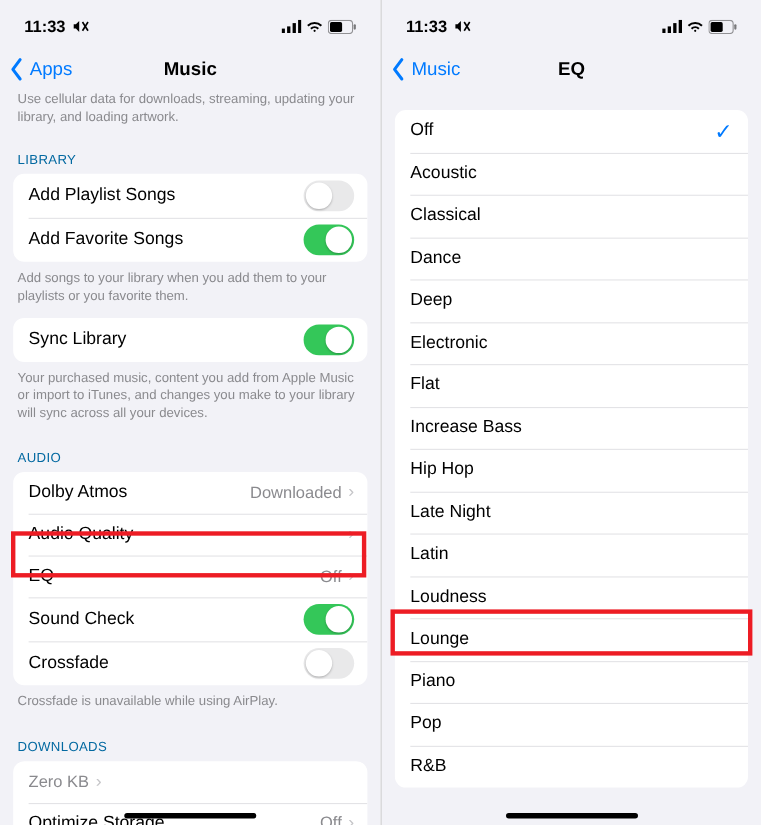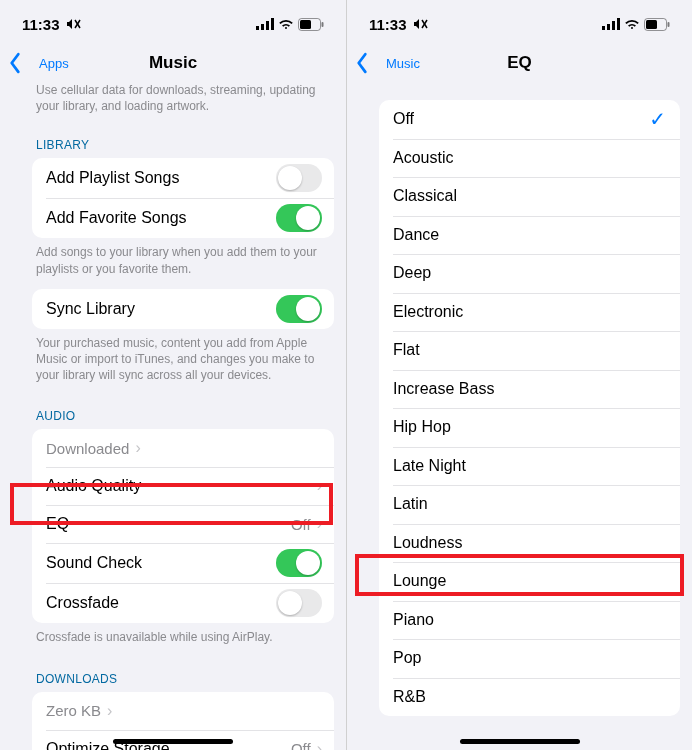--- a/index.html
+++ b/index.html
@@ -9,26 +9,26 @@
   .phone + .phone { border-left: 1px solid #d0d0d0; }
 
   
   .status { height: 44px; display: flex; align-items: center; justify-content: space-between; padding: 4px 22px 0; font-weight: 600; font-size: 15px; }
   .status-left { display: flex; align-items: center; gap: 6px; }
   .status-right { display: flex; align-items: center; gap: 4px; }
   .mute-icon svg, .signal-icon svg, .wifi-icon svg, .battery-icon svg { display: block; }
 
   
   .nav { height: 38px; display: flex; align-items: center; position: relative; }
-  .nav-back { position: absolute; left: 8px; display: flex; align-items: center; color: #007aff; font-size: 13px; gap: 17px; }
+  .nav-back { position: absolute; left: 8px; display: flex; align-items: center; color: #007aff; font-size: 17px; gap: 5px; }
   .nav-back .chev { width: 14px; height: 22px; }
   .nav-title { width: 100%; text-align: center; font-weight: 600; font-size: 17px; }
 
   
-  .content { height: calc(750px - 44px - 38px); overflow: hidden; font-size: 15px; color: #000; margin-left: 20px; }
+  .content { height: calc(750px - 44px - 38px); overflow: hidden; font-size: 15px; color: #000; }
 
   .hint { color: #8a8a8e; font-size: 12px; padding: 6px 16px 12px; line-height: 1.35; }
   .section-label { color: #0369a1; font-size: 12px; padding: 14px 16px 6px; text-transform: uppercase; letter-spacing: .3px; }
 
   .card { background: #fff; margin: 0 12px; border-radius: 10px; overflow: hidden; }
   .row { display: flex; align-items: center; min-height: 38px; padding: 6px 12px 6px 14px; position: relative; font-size: 16px; }
   .row + .row::before { content: ""; position: absolute; left: 14px; right: 0; top: 0; height: 1px; background: #e3e3e6; }
   .row-label { flex: 1; }
   .row-detail { color: #8a8a8e; margin-right: 6px; font-size: 15px; }
   .chevron { color: #c5c5c8; }
@@ -124,20 +124,21 @@
         <div class="row">
           <div class="row-label">Sync Library</div>
           <div class="toggle on"></div>
         </div>
       </div>
       <div class="hint">Your purchased music, content you add from Apple Music or import to iTunes, and changes you make to your library will sync across all your devices.</div>
 
       <div class="section-label">AUDIO</div>
       <div class="card">
         <div class="row">
+          <div class="row-label">Dolby Atmos</div>
           <div class="row-detail">Downloaded</div>
           <span class="chevron">›</span>
         </div>
         <div class="row">
           <div class="row-label">Audio Quality</div>
           <span class="chevron">›</span>
         </div>
         <div class="row">
           <div class="row-label">EQ</div>
           <div class="row-detail">Off</div>

